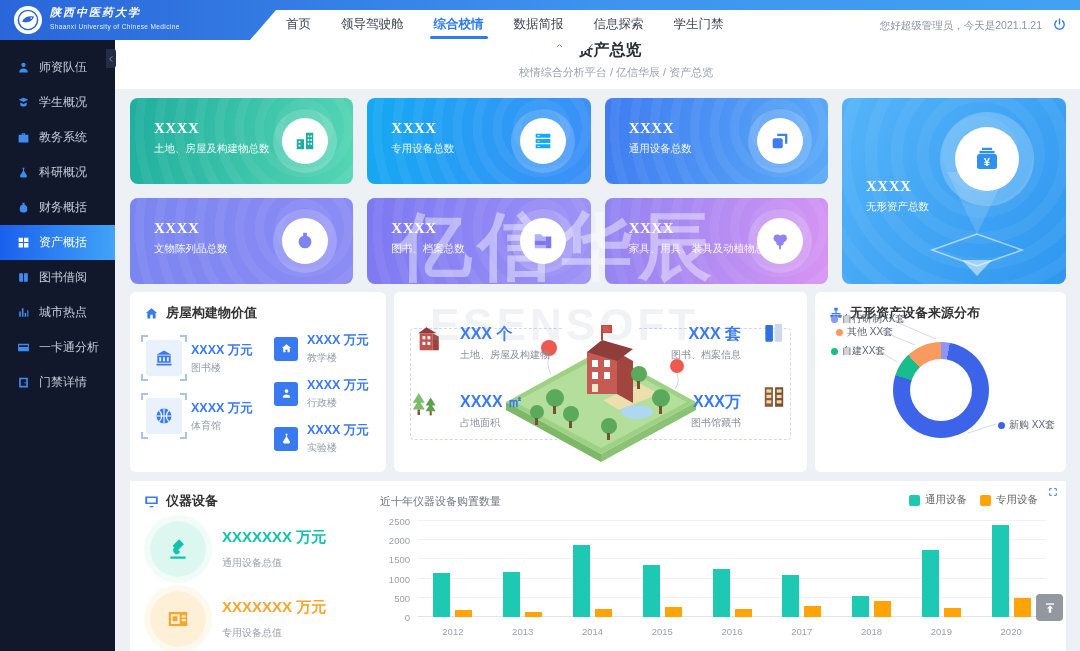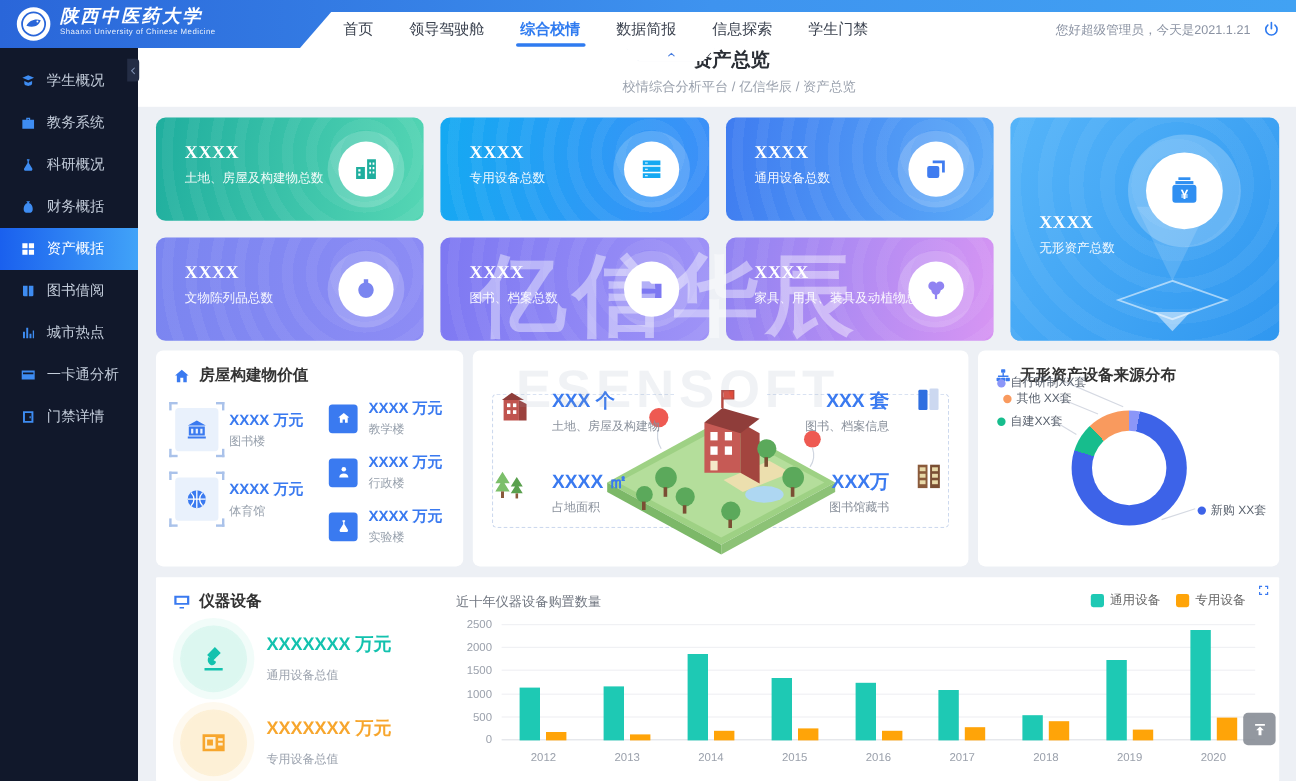--- a/index.html
+++ b/index.html
@@ -8,21 +8,21 @@
        font-family:"Liberation Sans","DejaVu Sans",sans-serif;}
   svg{display:block;}
 
   
   .header{position:absolute;left:0;top:0;right:0;height:40px;
     background:linear-gradient(90deg,#2a66d9 0%,#3e93ef 55%,#41a2f3 100%);}
   .logo-badge{position:absolute;left:14px;top:6px;width:28px;height:28px;background:#fff;
     border-radius:50%;display:flex;align-items:center;justify-content:center;}
   .uni-name{position:absolute;left:50px;top:4px;color:#fff;}
   .uni-name .cn{font-family:"DejaVu Serif","Liberation Serif",serif;font-style:italic;
-    font-weight:bold;font-size:15px;letter-spacing:2px;line-height:18px;}
+    font-weight:bold;font-size:11px;letter-spacing:2px;line-height:18px;}
   .uni-name .en{font-size:6.5px;letter-spacing:.4px;opacity:.9;line-height:9px;}
   .nav-panel{position:absolute;left:250px;top:10px;right:0;height:30px;background:#fff;
     clip-path:polygon(26px 0,100% 0,100% 100%,0 100%);}
   .nav{display:flex;gap:30px;margin-left:36px;height:30px;align-items:center;}
   .nav-item{font-size:12.5px;color:#3c4350;position:relative;height:30px;line-height:28px;cursor:pointer;white-space:nowrap;}
   .nav-item.active{color:#2f7bf0;font-weight:bold;}
   .nav-item.active::after{content:"";position:absolute;left:-4px;right:-4px;bottom:1px;height:3px;
     background:#2f7bf0;border-radius:2px;}
   .greet{position:absolute;right:38px;top:10px;height:30px;line-height:30px;font-size:10.5px;color:#8b93a3;text-align:center;}
   .power{position:absolute;right:13px;top:17px;cursor:pointer;}
@@ -185,20 +185,29 @@
       </div>
   </div>
   <div class="nav-collapse" id="navCollapse">
       <svg width="9" height="9" viewBox="0 0 24 24" fill="#4a7fe0">
         <path d="M6 15l6-5.5L18 15" stroke="#4a7fe0" stroke-width="2.4" fill="none" stroke-linecap="round"></path>
       </svg>
     </div>
 
   <div class="sidebar">
     <div id="sideList">
+        <div class="side-item">
+          <span>
+            <svg width="13" height="13" viewBox="0 0 24 24" fill="#3e8cf2">
+              <circle cx="12" cy="7" r="4"></circle>
+              <path d="M4 21c0-4.5 3.5-7 8-7s8 2.5 8 7z"></path>
+            </svg>
+          </span>
+          <span>师资队伍</span>
+        </div>
         <div class="side-item">
           <span>
             <svg width="13" height="13" viewBox="0 0 24 24" fill="#3e8cf2">
               <path d="M12 3l9 4-9 4-9-4z"></path>
               <path d="M6 12v4c0 2 2.7 3.5 6 3.5s6-1.5 6-3.5v-4l-6 2.6z"></path>
             </svg>
           </span>
           <span>学生概况</span>
         </div>
         <div class="side-item">

